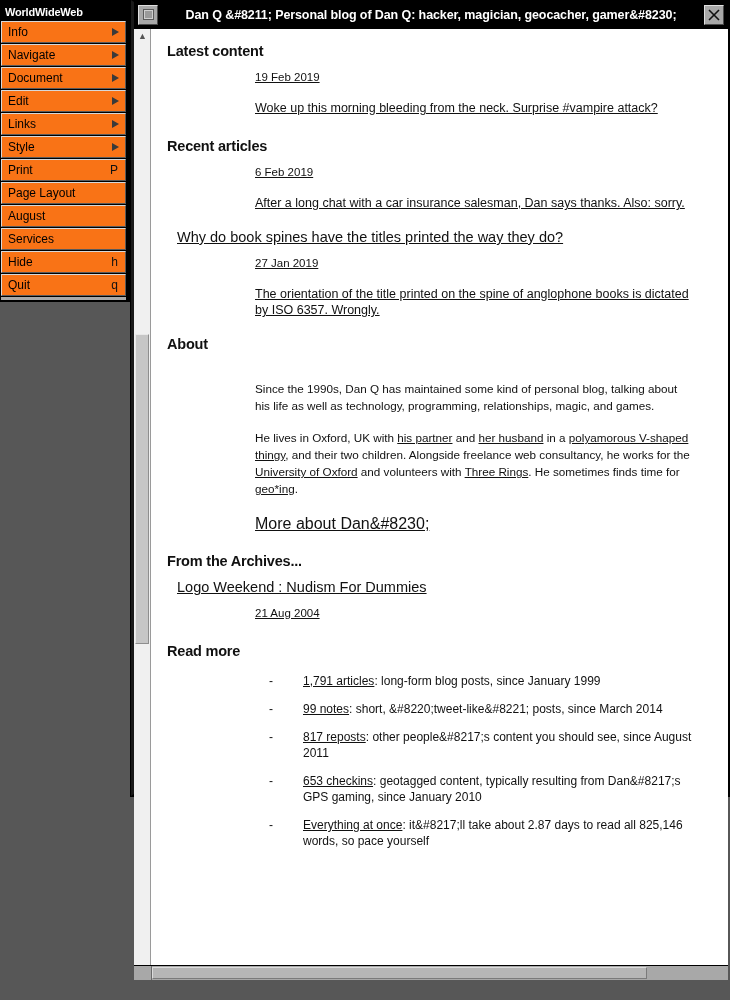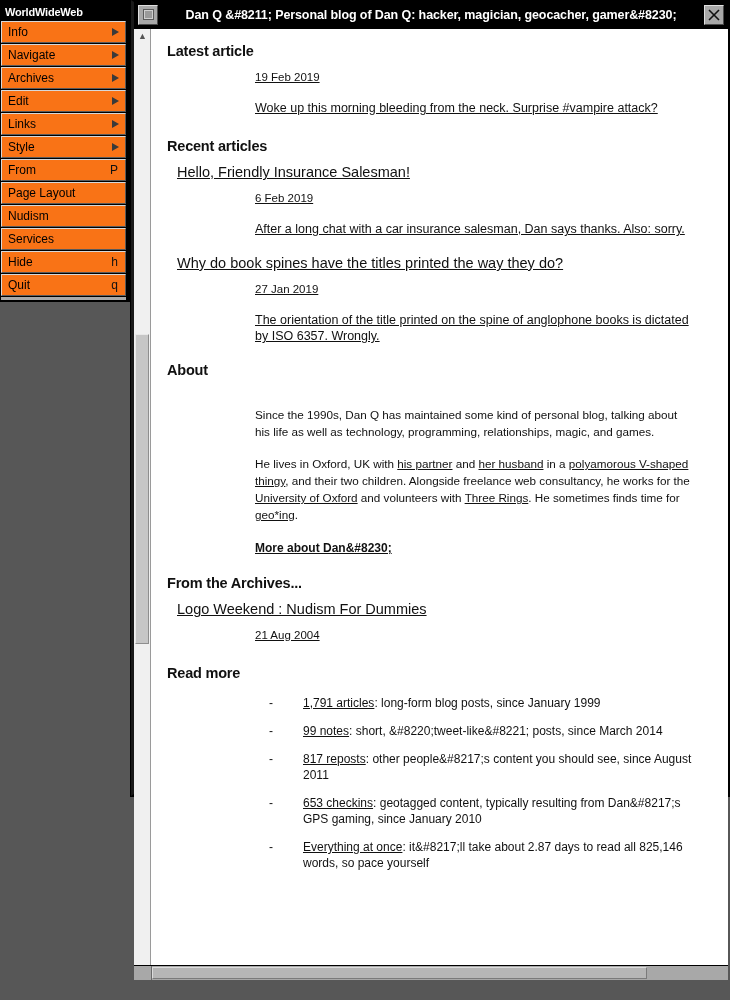--- a/index.html
+++ b/index.html
@@ -190,21 +190,21 @@
     line-height: 16px;
   }
   .para {
     margin: 0 0 0 88px;
     margin-right: 22px;
     font-size: 11.7px;
     line-height: 17px;
     color: #111;
   }
   .para + .para { margin-top: 15px; }
-  p.more-link { margin: 18px 0 0 88px; font-size: 12px; font-weight: bold; }
+  p.more-link { margin: 18px 0 0 88px; font-size: 16px; }
   a {
     color: #111;
     text-decoration: underline;
     cursor: pointer;
   }
 
   ul.readmore {
     list-style: none;
     margin: 14px 0 0 88px;
     padding: 0;
@@ -252,27 +252,27 @@
 </head>
 <body>
 
 <div id="desktop">
 
   <div id="menu-panel">
     <div id="menu-title">WorldWideWeb</div>
     <div id="menu-items">
         <div class="menu-item"><span>Info</span><span class="m-arrow"></span></div>
         <div class="menu-item"><span>Navigate</span><span class="m-arrow"></span></div>
-        <div class="menu-item"><span>Archives</span><span class="m-arrow"></span></div>
+        <div class="menu-item"><span>Document</span><span class="m-arrow"></span></div>
         <div class="menu-item"><span>Edit</span><span class="m-arrow"></span></div>
         <div class="menu-item"><span>Links</span><span class="m-arrow"></span></div>
         <div class="menu-item"><span>Style</span><span class="m-arrow"></span></div>
-        <div class="menu-item"><span>From</span><span class="m-key">P</span></div>
+        <div class="menu-item"><span>Print</span><span class="m-key">P</span></div>
         <div class="menu-item"><span>Page Layout</span></div>
-        <div class="menu-item"><span>Nudism</span></div>
+        <div class="menu-item"><span>August</span></div>
         <div class="menu-item"><span>Services</span></div>
         <div class="menu-item"><span>Hide</span><span class="m-key">h</span></div>
         <div class="menu-item"><span>Quit</span><span class="m-key">q</span></div>
       </div>
     <div id="menu-bottom-pad"></div>
   </div>
 
   <div id="browser-window">
 
     <div id="titlebar">
@@ -291,32 +291,31 @@
     <div id="window-body">
 
       <div id="vscroll">
         <div class="arrow-up">▲</div>
         <div class="thumb"></div>
         <div class="arrow-dn">▼</div>
       </div>
 
       <div id="content">
 
-        <h2 class="sec first">Latest article</h2>
+        <h2 class="sec first">Latest content</h2>
         <p class="meta">
           <a>19 Feb 2019</a>
         </p>
         <p class="summary">
           <a>Woke up this morning bleeding from the neck. Surprise #vampire attack?</a>
         </p>
 
         <h2 class="sec" style="margin-top:22px">Recent articles</h2>
         <div id="recent-list">
             <div style="margin-bottom: 18px;">
-              <p class="art-title"><a>Hello, Friendly Insurance Salesman!</a></p>
               <p class="meta"><a>6 Feb 2019</a></p>
               <p class="summary"><a>After a long chat with a car insurance salesman, Dan says thanks. Also: sorry.</a></p>
             </div>
             <div style="margin-bottom: 18px;">
               <p class="art-title"><a>Why do book spines have the titles printed the way they do?</a></p>
               <p class="meta"><a>27 Jan 2019</a></p>
               <p class="summary"><a>The orientation of the title printed on the spine of anglophone books is dictated by ISO 6357. Wrongly.</a></p>
             </div>
           </div>
 

